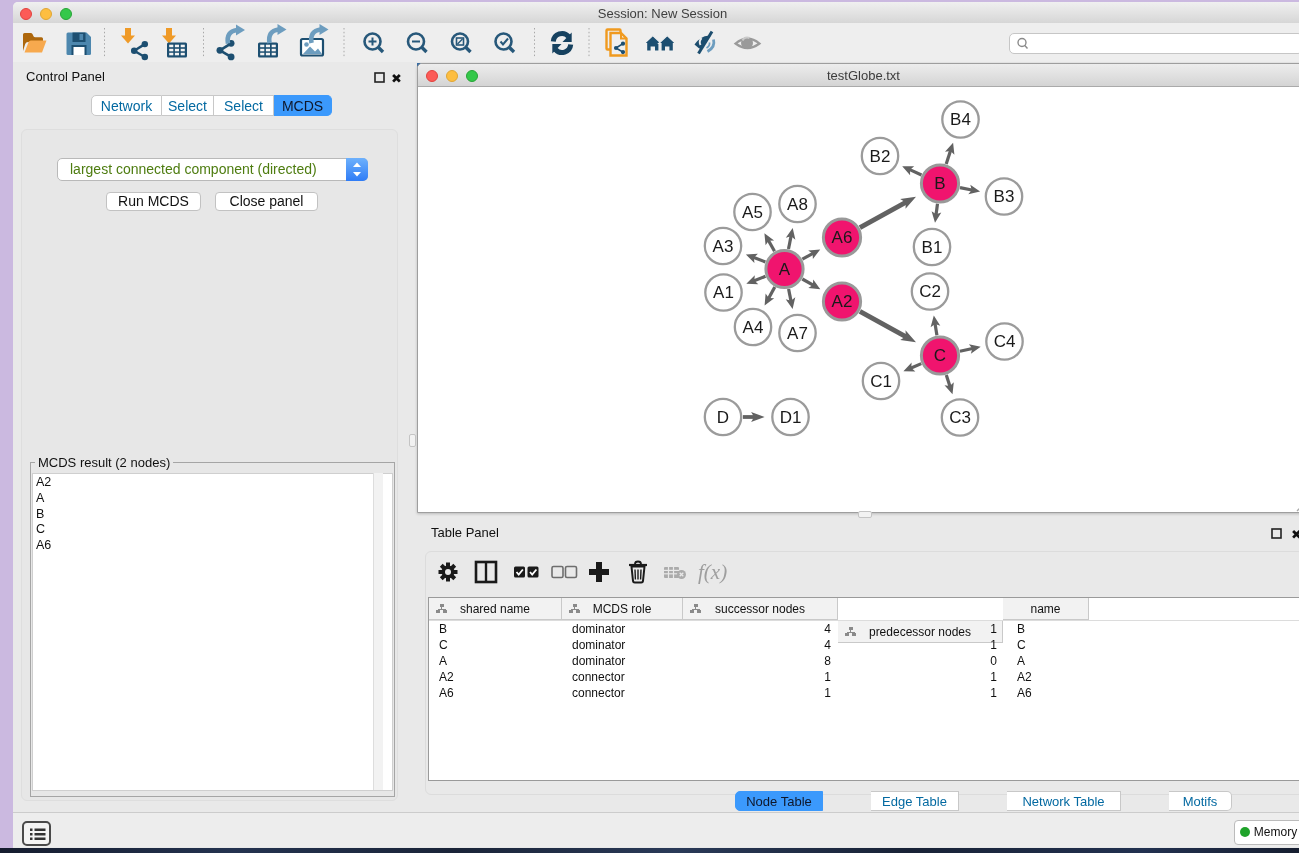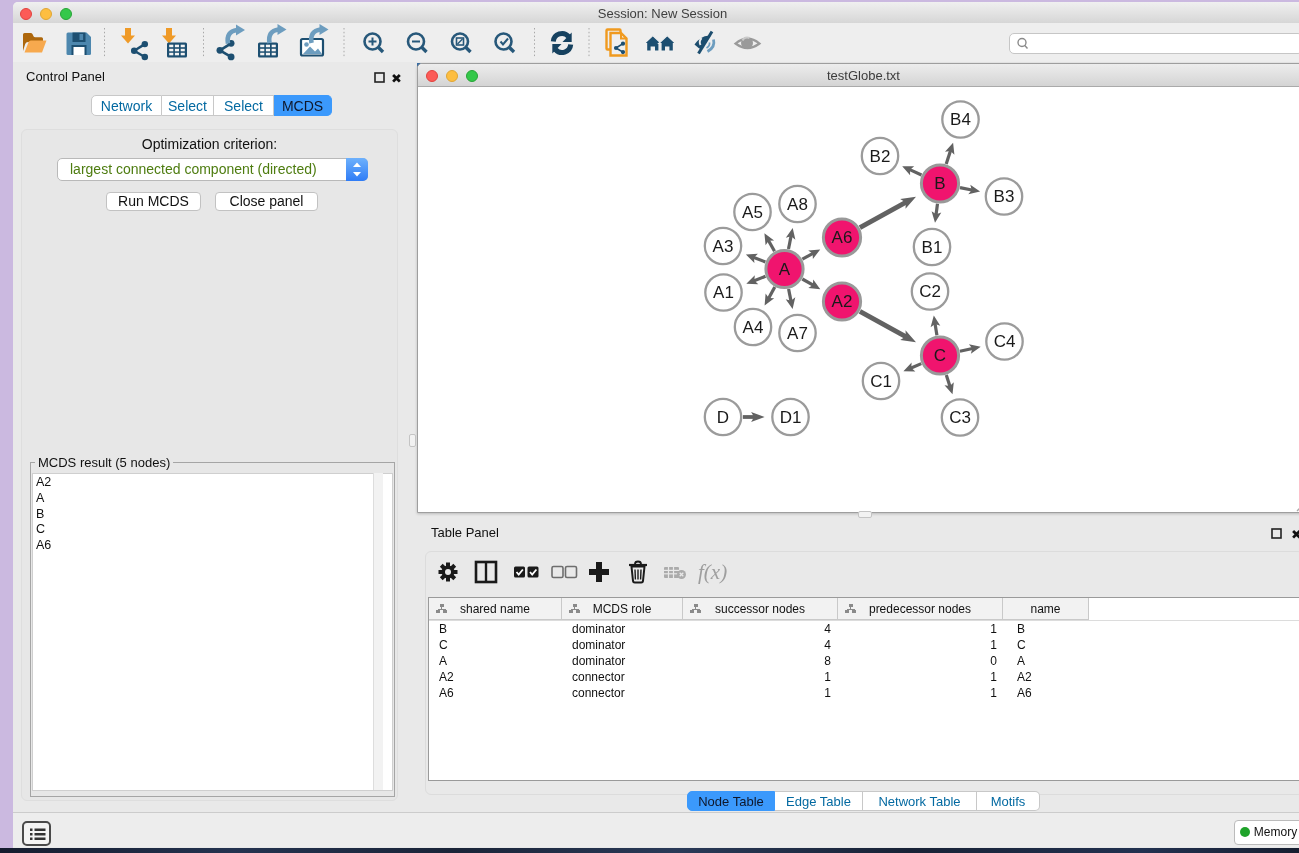--- a/index.html
+++ b/index.html
@@ -26,21 +26,21 @@
   
   #cp-title { left:13px; top:67px; font-size:13px; color:#111; }
   .winbtn { position:absolute; font-size:13px; color:#111; }
   
   .tabrow { position:absolute; display:flex; }
   .tab { height:21px; line-height:20px; font-size:14px; text-align:center; background:#ffffff;
          border:1px solid #c8c8c8; border-left:none; color:#0369a1; }
   .tab.first { border-left:1px solid #c8c8c8; border-radius:5px 0 0 5px; }
   .tab.last  { border-radius:0 5px 5px 0; }
   .tab.sel   { background:#3b99fc; color:#0f172a; border-color:#3b99fc; }
-  .tab.tb    { height:20px; line-height:19px; font-size:13px; }
+  .tab.tb    { height:20px; line-height:19px; font-size:13px;margin-left:48px; }
   #cp-body { left:8px; top:127px; width:377px; height:672px; background:#e7e7e7; border:1px solid #dedede; border-radius:6px; }
   #opt-label { left:0; top:134px; width:393px; text-align:center; font-size:14px; color:#111; }
   #dropdown { left:44px; top:156px; width:311px; height:23px; background:#fff; border:1px solid #b9b9b9; border-radius:5px; font-size:14px; color:#4d7c0f; line-height:21px; padding-left:12px; }
   #dd-btn { left:333px; top:156px; width:22px; height:23px; border-radius:0 5px 5px 0; background:linear-gradient(#6eb1fc,#2f7cf6); }
   .btn { position:absolute; height:19px; background:#fff; border:1px solid #c2c2c2; border-radius:4px;
          font-size:14px; color:#111; text-align:center; line-height:17px; }
   
   #mcds-fs { left:17px; top:460px; width:365px; height:335px; border:1px solid #a5a5a5; }
   #mcds-legend { left:22px; top:453px; background:#e7e7e7; padding:0 3px; font-size:13px; color:#111; }
   #mcds-list { left:19px; top:471px; width:361px; height:318px; background:#fff; border:1px solid #cfcfcf; font-size:12.5px; color:#111; padding-top:1px; }
@@ -190,30 +190,29 @@
         <rect x="1" y="1" width="9" height="9" fill="none" stroke="#222" stroke-width="1.6"></rect>
       </svg></div>
   <div class="winbtn" style="left:378px; top:69px; font-size:13px;">✖</div>
   <div id="cp-body" class="abs"></div>
   <div class="tabrow" style="left:78px; top:93px;">
     <div class="tab first" style="width:71px;">Network</div>
     <div class="tab" style="width:52px;">Select</div>
     <div class="tab" style="width:60px;">Select</div>
     <div class="tab last sel" style="width:58px;">MCDS</div>
   </div>
-  <div id="opt-label" class="abs">Optimization criterion:</div>
   <div id="dropdown" class="abs">largest connected component (directed)</div>
   <div id="dd-btn" class="abs"><svg width="22" height="23">
     <path d="M11,4.5 L15,9 L7,9 Z" fill="#fff"></path>
     <path d="M11,18.5 L15,14 L7,14 Z" fill="#fff"></path>
       </svg></div>
   <div class="btn" style="left:93px; top:190px; width:95px;">Run MCDS</div>
   <div class="btn" style="left:202px; top:190px; width:103px;">Close panel</div>
   <div id="mcds-fs" class="abs"></div>
-  <div id="mcds-legend" class="abs">MCDS result (5 nodes)</div>
+  <div id="mcds-legend" class="abs">MCDS result (2 nodes)</div>
   <div id="mcds-list" class="abs">
     <div>A2</div>
       <div>A</div>
       <div>B</div>
       <div>C</div>
       <div>A6</div>
   </div>
   <div id="mcds-scroll" class="abs"></div>
 
   <div class="abs" style="left:404px; top:61px; width:9px; height:9px; background:#3a6ea5;"></div>
@@ -383,21 +382,21 @@
       </g>
 
       <text x="273" y="28" font-family="Liberation Serif, serif" font-style="italic" font-size="21" fill="#9e9e9e">f(x)</text>
     </g>
   </svg>
   <div id="tp-table" class="abs">
     <div id="tp-hborder"></div>
     <div class="thdr" style="left:0px; width:133px;"><span class="sorti"></span>shared name</div>
     <div class="thdr" style="left:133px; width:121px;"><span class="sorti"></span>MCDS role</div>
     <div class="thdr" style="left:254px; width:155px;"><span class="sorti"></span>successor nodes</div>
-    <div class="thdr" style="left:409px; width:165px;"><span class="sorti"></span>predecessor nodes</div>
+    <div class="thdr" style="left:409px; width:165px;margin-top:23px;"><span class="sorti"></span>predecessor nodes</div>
     <div class="thdr" style="left:574px; width:86px;">name</div>
     <div class="trow" style="top:23px;">
         <span class="c1">B</span>
         <span class="c2">dominator</span>
         <span class="c3">4</span>
         <span class="c4">1</span>
         <span class="c5">B</span>
       </div>
     <div class="trow" style="top:39px;">
         <span class="c1">C</span>

